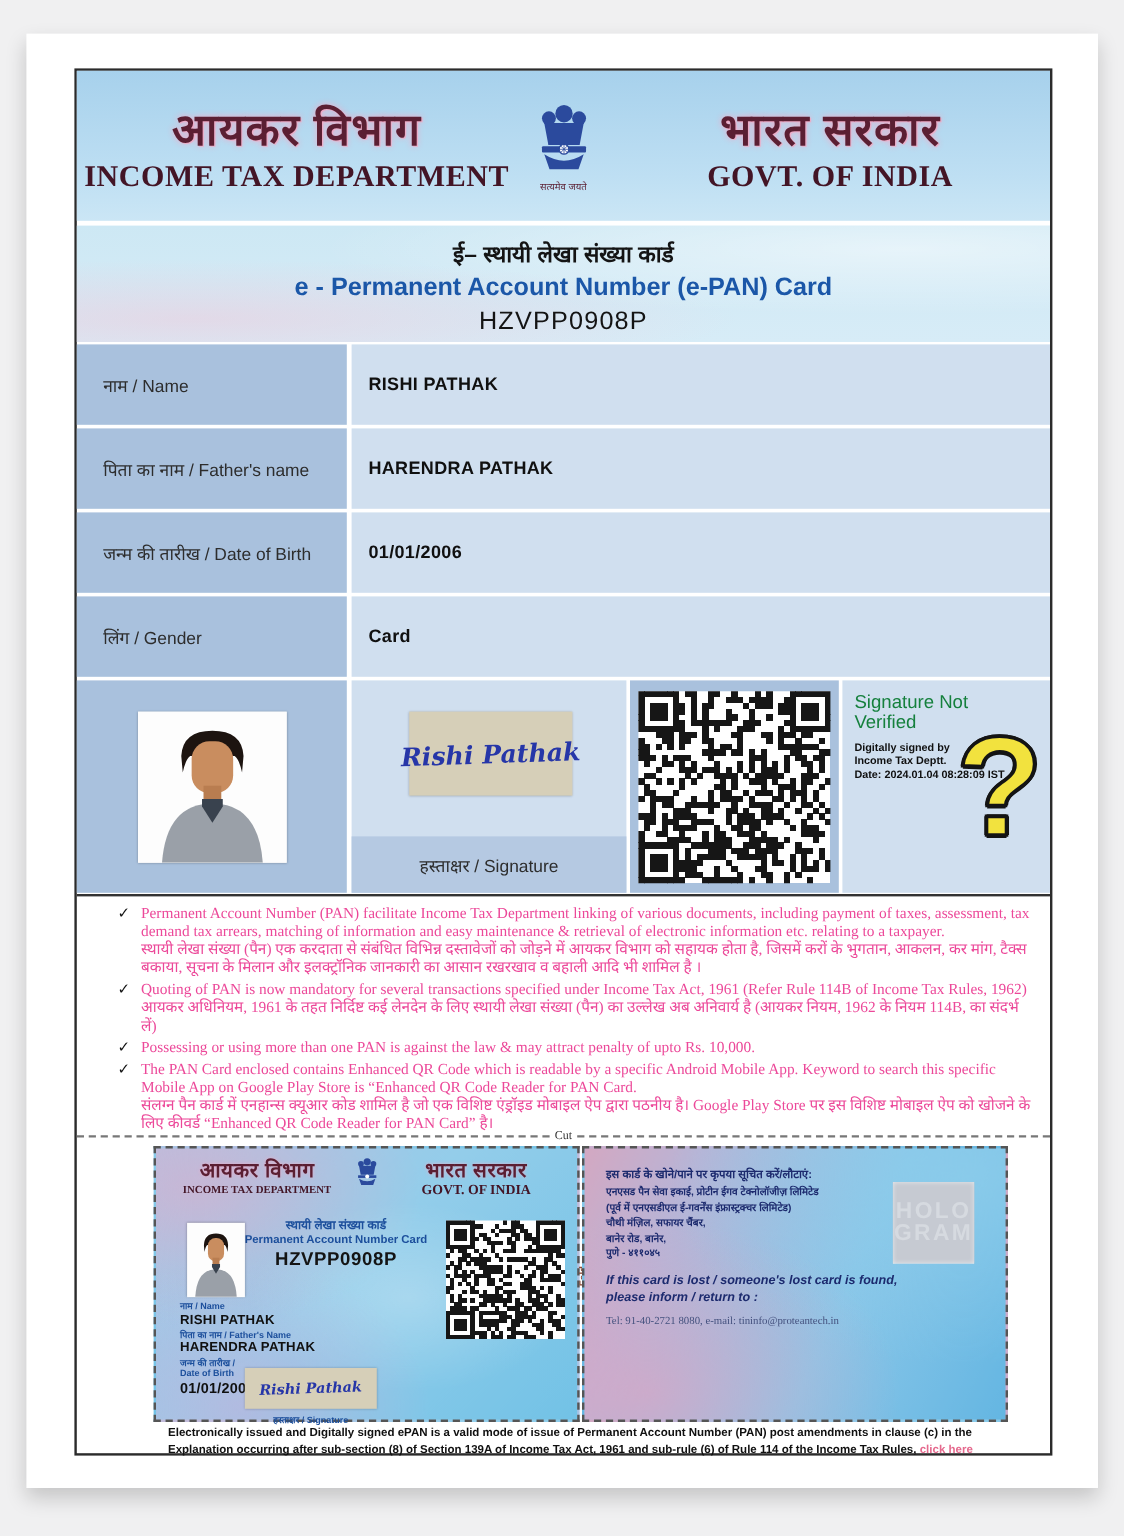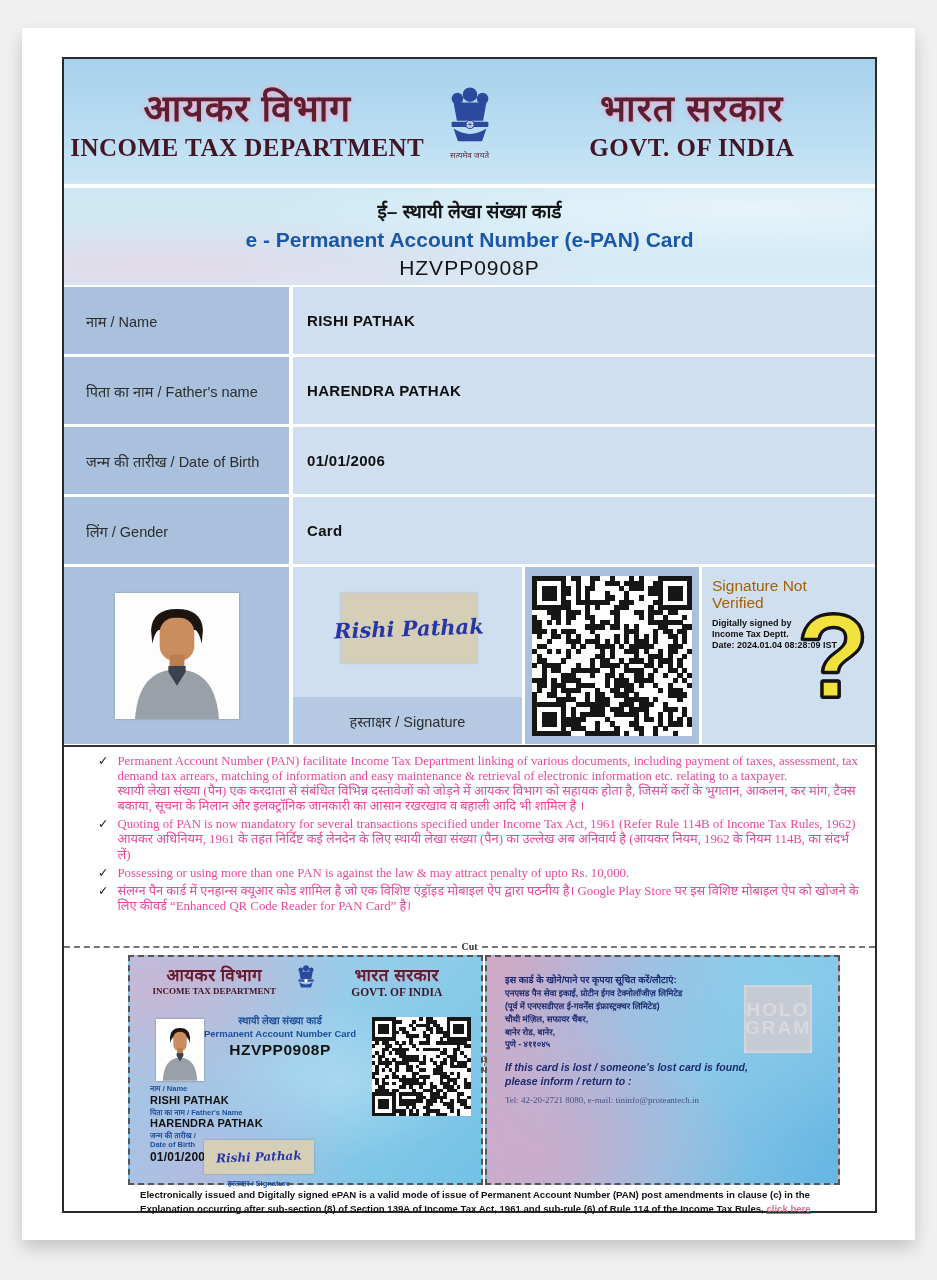--- a/index.html
+++ b/index.html
@@ -47,39 +47,39 @@
            display:flex;align-items:center;justify-content:center;box-shadow:0 0 2px rgba(0,0,0,.25);}
   .sig-text{font-family:"DejaVu Serif","Liberation Serif",serif;font-style:italic;font-weight:700;
             color:#2636a8;font-size:21px;transform:rotate(-2deg);white-space:nowrap;}
   .sig-strip{position:absolute;left:0;bottom:0;width:100%;height:47px;background:#b5c9e2;
              display:flex;align-items:center;justify-content:center;font-size:14.5px;color:#2d2d2d;}
   .cell-qr{position:absolute;left:461px;top:0;width:174px;height:177px;background:#a9c1dd;
            display:flex;align-items:center;justify-content:center;}
   .qr-main{width:160px;height:160px;}
   .cell-verify{position:absolute;left:638px;top:0;width:173px;height:177px;background:#d0dfef;
                box-sizing:border-box;padding:10px 6px 0 10px;overflow:hidden;}
-  .v-status{font-size:15.5px;color:#a16207;width:118px;line-height:1.1;}
+  .v-status{font-size:15.5px;color:#15803d;width:118px;line-height:1.1;}
   .v-small{font-size:9px;font-weight:700;color:#101010;width:112px;line-height:1.2;margin-top:7px;}
   .v-date{font-size:9px;font-weight:700;color:#101010;white-space:nowrap;line-height:1.2;}
   .v-q{position:absolute;right:6px;top:30px;font-size:118px;font-weight:700;line-height:1;
        color:#f2e23e;-webkit-text-stroke:3px #141414;
        text-shadow:2px 0 0 #141414,-2px 0 0 #141414,0 2px 0 #141414,0 -2px 0 #141414;}
 
   
   .notes{position:absolute;left:0;top:686px;width:811px;height:194px;border-top:2px solid #333;
          box-sizing:border-box;padding:7px 10px 0 34px;
          font-family:"Liberation Serif","DejaVu Serif",serif;}
   .note{display:flex;gap:9px;margin-bottom:3px;}
   .tick{font-size:12.5px;color:#111;line-height:1.2;}
   .note-body p{margin:0;font-size:12.8px;line-height:1.18;color:#ec4899;}
 
   
   .cutline{position:absolute;left:0;top:882px;width:811px;display:flex;align-items:center;}
   .cutline:before,.cutline:after{content:"";flex:1;border-top:2px dashed #777;}
-  .cut-label{font-family:"Liberation Serif",serif;font-size:10px;font-weight:700;color:#333;padding:0 4px;}
+  .cut-label{font-family:"Liberation Serif",serif;font-size:10px;font-weight:400;color:#333;padding:0 4px;}
 
   
   .cards{position:absolute;left:64px;top:896px;width:712px;height:230px;}
   .card{position:absolute;top:0;height:230px;box-sizing:border-box;border:2px dashed #555;}
   .card-front{left:0;width:355px;
     background:radial-gradient(ellipse at 10% 15%,rgba(225,170,200,.55),transparent 42%),
                radial-gradient(ellipse at 20% 95%,rgba(210,170,215,.5),transparent 40%),
                radial-gradient(ellipse at 60% 55%,rgba(255,255,255,.25),transparent 45%),
                linear-gradient(135deg,#aec4e4 0%,#93cdea 45%,#72c2e6 100%);}
   .card-back{left:357px;width:355px;
@@ -123,21 +123,21 @@
            box-shadow:inset 0 0 4px rgba(255,255,255,.6);}
   .cb-holo span{font-size:19px;font-weight:800;letter-spacing:2px;color:#d6dae0;line-height:.95;}
   .cb-e-heading{font-family:Liberation Sans, sans-serif;font-style:italic;font-weight:700;
                 font-size:10.5px;color:#1c2a6e;margin-top:10px;line-height:1.3;width:250px;}
   .cb-addr{font-family:"Liberation Serif",serif;font-size:9px;color:#44517e;line-height:1.5;margin-top:4px;}
   .cb-tel{font-family:"Liberation Serif",serif;font-size:9px;color:#44517e;margin-top:7px;}
 
   
   .footer{position:absolute;left:76px;top:1129px;width:716px;font-size:9.6px;font-weight:700;
           line-height:1.45;color:#101010;}
-  .footer a{color:#e56a8e;text-decoration:underline;cursor:pointer;text-align:center;}
+  .footer a{color:#e56a8e;cursor:pointer;text-align:center;}
 </style>
 </head>
 <body>
 
 <div class="sheet">
   <div class="doc">
 
     <div class="band">
       <div class="band-side">
         <div class="dev-big">आयकर विभाग</div>
@@ -784,20 +784,21 @@
       </div>
       <div class="note">
         <span class="tick">✓</span>
         <div class="note-body">
             <p>Possessing or using more than one PAN is against the law &amp;  may attract penalty of upto Rs. 10,000.</p>
           </div>
       </div>
       <div class="note">
         <span class="tick">✓</span>
         <div class="note-body">
+            <p>The PAN Card enclosed contains Enhanced QR Code which is readable by a specific Android Mobile App. Keyword to search this specific Mobile App on Google Play Store is “Enhanced QR Code Reader for PAN Card.</p>
         <p>संलग्न पैन कार्ड में एनहान्स क्यूआर कोड शामिल है जो एक विशिष्ट एंड्रॉइड मोबाइल ऐप द्वारा पठनीय है। Google Play Store पर इस विशिष्ट मोबाइल ऐप को खोजने के लिए कीवर्ड “Enhanced QR Code Reader for PAN Card” है।</p>
           </div>
       </div>
     </div>
 
     <div class="cutline">
       <span class="cut-label">Cut</span>
     </div>
 
     <div class="cards">
@@ -1298,21 +1299,21 @@
           <span>GRAM</span>
         </div>
         <div class="cb-inner">
           <div class="cb-h-heading">इस कार्ड के खोने/पाने पर कृपया सूचित करें/लौटाएं:</div>
           <div class="cb-h-line" style="width:230px">एनएसड पैन सेवा इकाई, प्रोटीन ईगव टेक्नोलॉजीज़ लिमिटेड</div>
           <div class="cb-h-line">(पूर्व में एनएसडीएल ई-गवर्नेंस इंफ्रास्ट्रक्चर लिमिटेड)</div>
           <div class="cb-h-line">चौथी मंज़िल, सफायर चैंबर,</div>
           <div class="cb-h-line">बानेर रोड, बानेर,</div>
           <div class="cb-h-line">पुणे - ४११०४५</div>
           <div class="cb-e-heading">If this card is lost / someone's lost card is found, please inform / return to :</div>
-          <div class="cb-tel">Tel: 42-20-2721 8080, e-mail: tininfo@proteantech.in</div>
+          <div class="cb-tel">Tel: 91-40-2721 8080, e-mail: tininfo@proteantech.in</div>
         </div>
       </div>
     </div>
 
     <div class="footer">
       <span>Electronically issued and Digitally signed ePAN is a valid mode of issue of Permanent Account Number (PAN) post amendments in clause (c) in the Explanation occurring after sub-section (8) of Section 139A of Income Tax Act, 1961 and sub-rule (6) of Rule 114 of the Income Tax Rules,</span>
       <a>click here</a>
     </div>
 
   </div>

